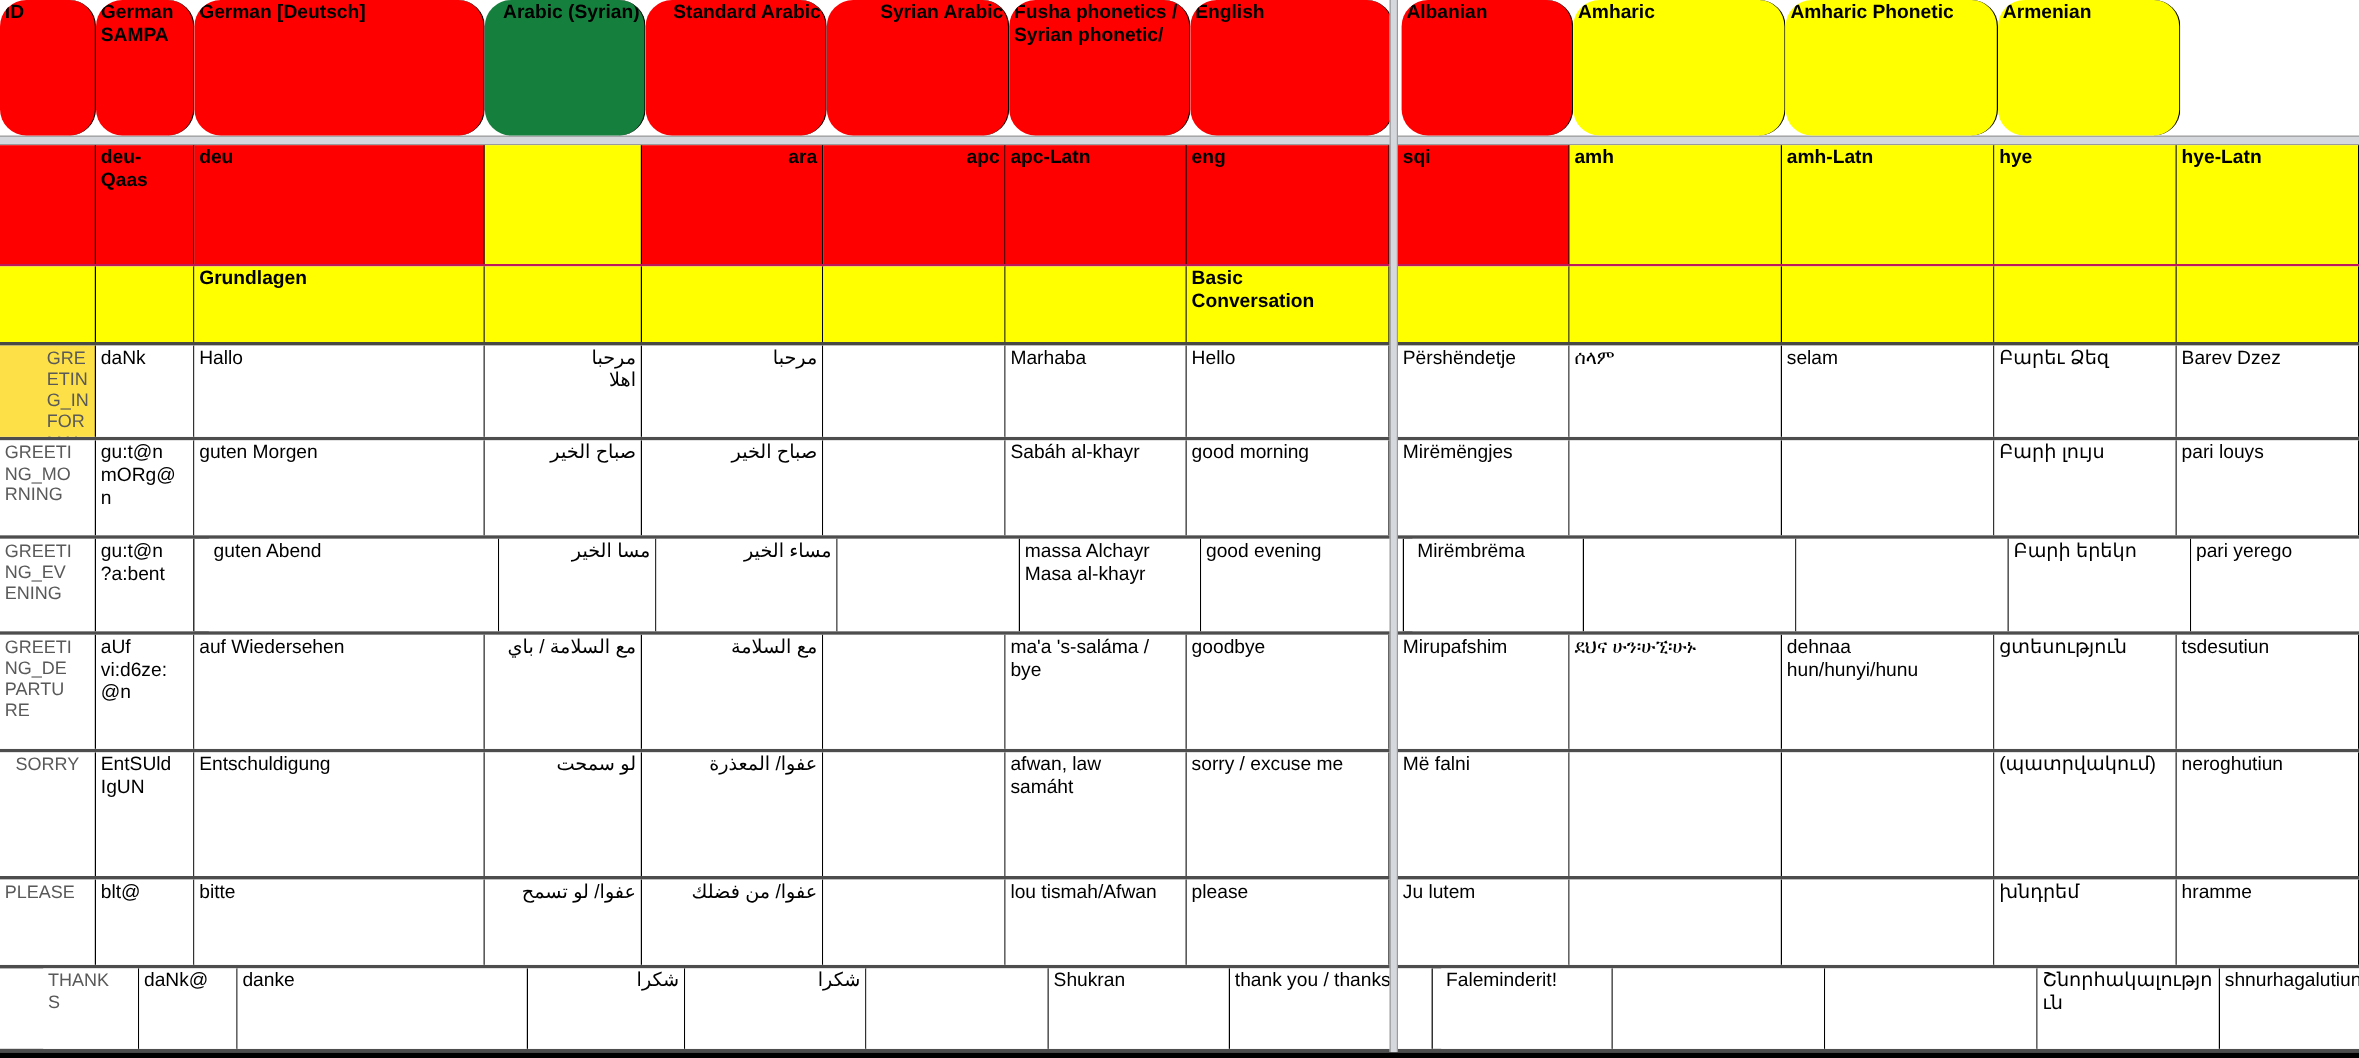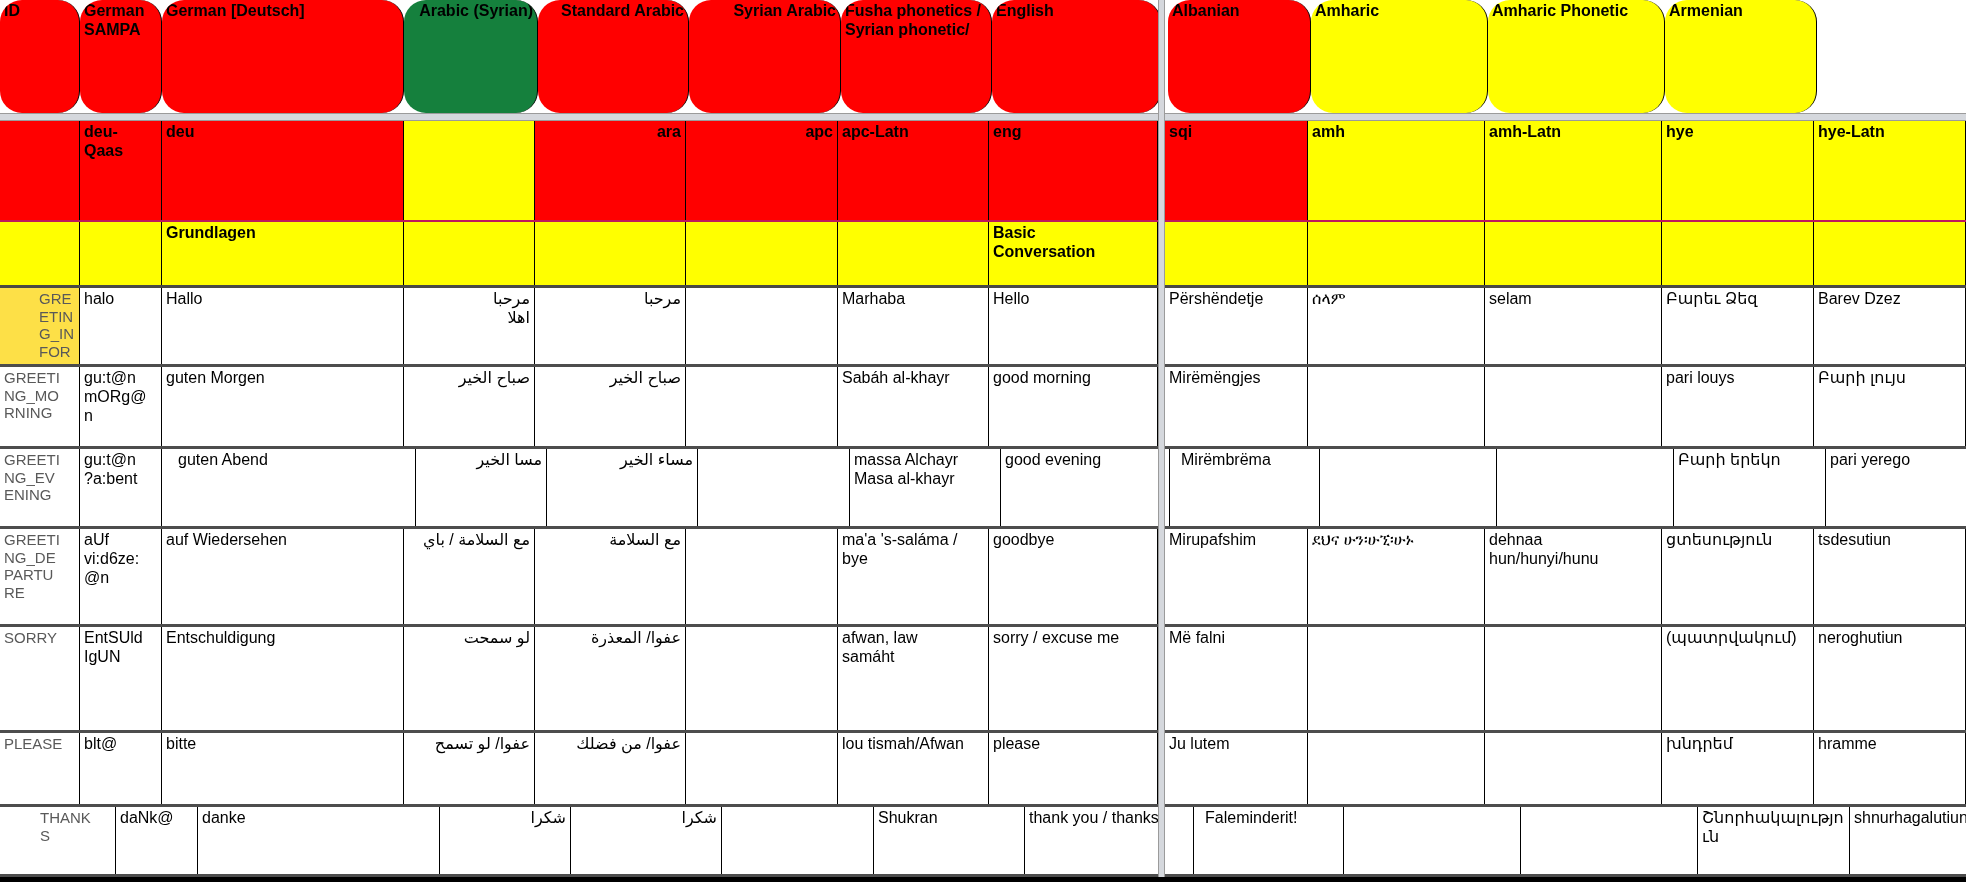--- a/index.html
+++ b/index.html
@@ -78,21 +78,21 @@
       <div class="cell sect" style="width: 143px; background: rgb(255, 255, 0);"></div>
       <div class="cell sect" style="width: 177px; background: rgb(255, 255, 0);"></div>
       <div class="cell sect" style="width: 177px; background: rgb(255, 255, 0);"></div>
       <div class="cell sect" style="width: 152px; background: rgb(255, 255, 0);"></div>
       <div class="cell sect" style="width: 152px; background: rgb(255, 255, 0);"></div>
     </div>
     <div class="row row-data" style="height: 79px;">
       <div class="cell idtxt" style="width: 80px; background: #fde047; padding-left: 39px;">GREETIN
 G_INFOR
 MAL</div>
-      <div class="cell" style="width: 82px; background: rgb(255, 255, 255);">halo</div>
+      <div class="cell" style="width: 82px; background: rgb(255, 255, 255);">daNk</div>
       <div class="cell" style="width: 242px; background: rgb(255, 255, 255);">Hallo</div>
       <div class="cell al-r" style="width: 131px; background: rgb(255, 255, 255);">مرحبا
 اهلا</div>
       <div class="cell al-r" style="width: 151px; background: rgb(255, 255, 255);">مرحبا</div>
       <div class="cell al-r" style="width: 152px; background: rgb(255, 255, 255);"></div>
       <div class="cell" style="width: 151px; background: rgb(255, 255, 255);">Marhaba</div>
       <div class="cell" style="width: 169px; background: rgb(255, 255, 255);">Hello</div>
       <div class="cell spacer"></div>
       <div class="cell" style="width: 143px; background: rgb(255, 255, 255);">Përshëndetje</div>
       <div class="cell" style="width: 177px; background: rgb(255, 255, 255);">ሰላም</div>
@@ -110,22 +110,22 @@
       <div class="cell" style="width: 242px; background: rgb(255, 255, 255);">guten Morgen</div>
       <div class="cell al-r" style="width: 131px; background: rgb(255, 255, 255);">صباح الخير</div>
       <div class="cell al-r" style="width: 151px; background: rgb(255, 255, 255);">صباح الخير</div>
       <div class="cell al-r" style="width: 152px; background: rgb(255, 255, 255);"></div>
       <div class="cell" style="width: 151px; background: rgb(255, 255, 255);">Sabáh al-khayr</div>
       <div class="cell" style="width: 169px; background: rgb(255, 255, 255);">good morning</div>
       <div class="cell spacer"></div>
       <div class="cell" style="width: 143px; background: rgb(255, 255, 255);">Mirëmëngjes</div>
       <div class="cell" style="width: 177px; background: rgb(255, 255, 255);"></div>
       <div class="cell" style="width: 177px; background: rgb(255, 255, 255);"></div>
+      <div class="cell" style="width: 152px; background: rgb(255, 255, 255);">Բարի լույս</div>
       <div class="cell" style="width: 152px; background: rgb(255, 255, 255);">pari louys</div>
-      <div class="cell" style="width: 152px; background: rgb(255, 255, 255);">Բարի լույս</div>
     </div>
     <div class="row row-data" style="height: 80px;">
       <div class="cell idtxt" style="width: 80px; background: rgb(255, 255, 255);">GREETI
 NG_EV
 ENING</div>
       <div class="cell" style="width: 82px; background: rgb(255, 255, 255);">gu:t@n
 ?a:bent</div>
       <div class="cell" style="width: 242px; background: rgb(255, 255, 255); margin-left: 12px;">guten Abend</div>
       <div class="cell al-r" style="width: 131px; background: rgb(255, 255, 255);">مسا الخير</div>
       <div class="cell al-r" style="width: 151px; background: rgb(255, 255, 255);">مساء الخير</div>
@@ -157,21 +157,21 @@
       <div class="cell" style="width: 169px; background: rgb(255, 255, 255);">goodbye</div>
       <div class="cell spacer"></div>
       <div class="cell" style="width: 143px; background: rgb(255, 255, 255);">Mirupafshim</div>
       <div class="cell" style="width: 177px; background: rgb(255, 255, 255);">ደህና ሁን፡ሁኚ፡ሁኑ</div>
       <div class="cell" style="width: 177px; background: rgb(255, 255, 255);">dehnaa
 hun/hunyi/hunu</div>
       <div class="cell" style="width: 152px; background: rgb(255, 255, 255);">ցտեսություն</div>
       <div class="cell" style="width: 152px; background: rgb(255, 255, 255);">tsdesutiun</div>
     </div>
     <div class="row row-data" style="height: 106px;">
-      <div class="cell idtxt" style="width: 80px; background: rgb(255, 255, 255);">SORRY</div>
+      <div class="cell idtxt" style="width: 80px; background: rgb(255, 255, 255); text-align: center;">SORRY</div>
       <div class="cell" style="width: 82px; background: rgb(255, 255, 255);">EntSUld
 IgUN</div>
       <div class="cell" style="width: 242px; background: rgb(255, 255, 255);">Entschuldigung</div>
       <div class="cell al-r" style="width: 131px; background: rgb(255, 255, 255);">لو سمحت</div>
       <div class="cell al-r" style="width: 151px; background: rgb(255, 255, 255);">عفوا/ المعذرة</div>
       <div class="cell al-r" style="width: 152px; background: rgb(255, 255, 255);"></div>
       <div class="cell" style="width: 151px; background: rgb(255, 255, 255);">afwan, law
 samáht</div>
       <div class="cell" style="width: 169px; background: rgb(255, 255, 255);">sorry / excuse me</div>
       <div class="cell spacer"></div>

